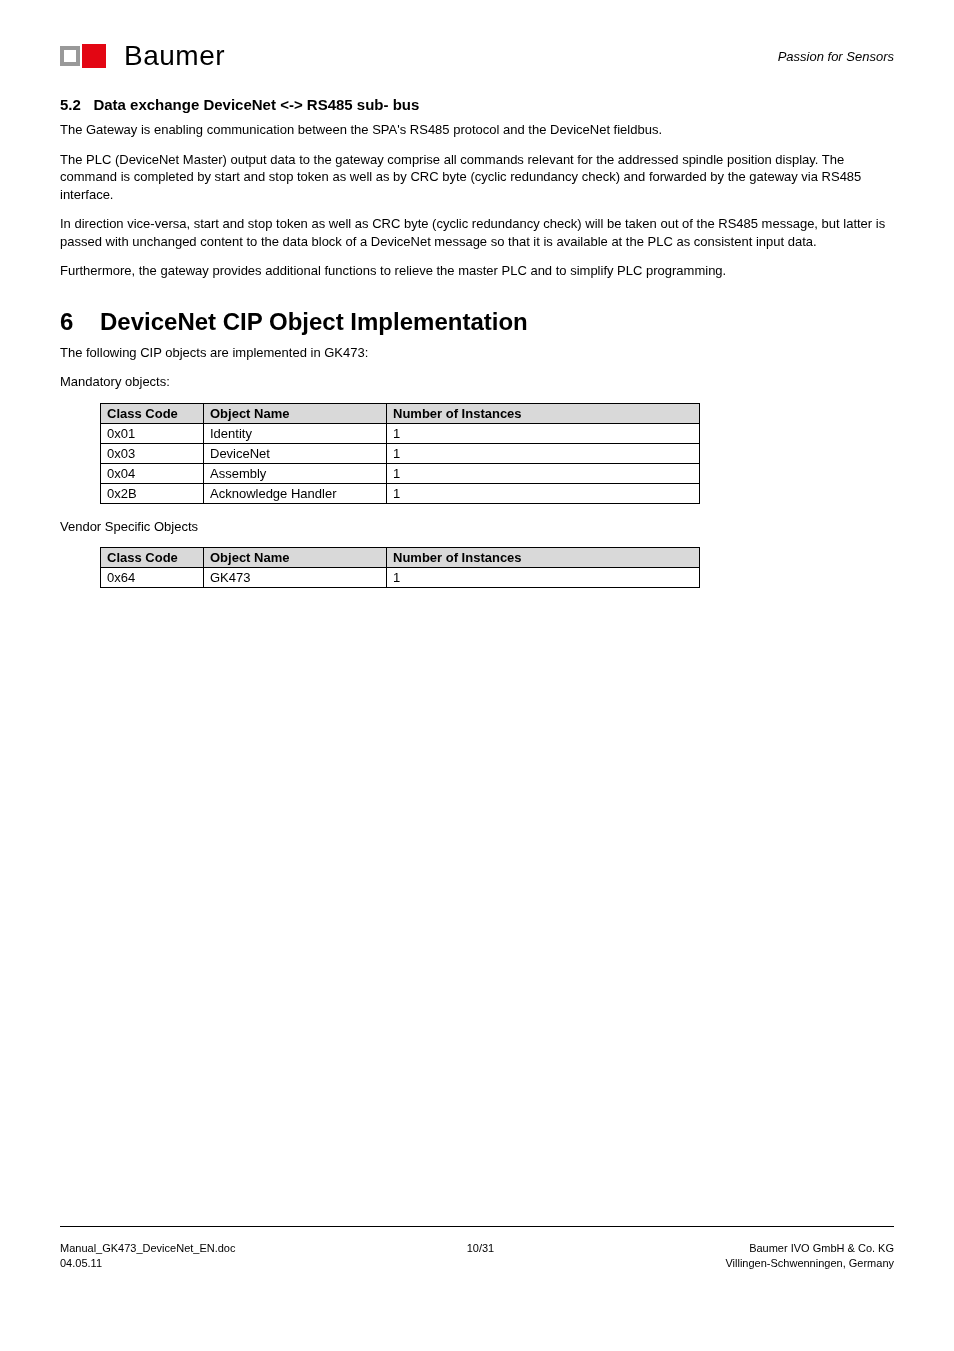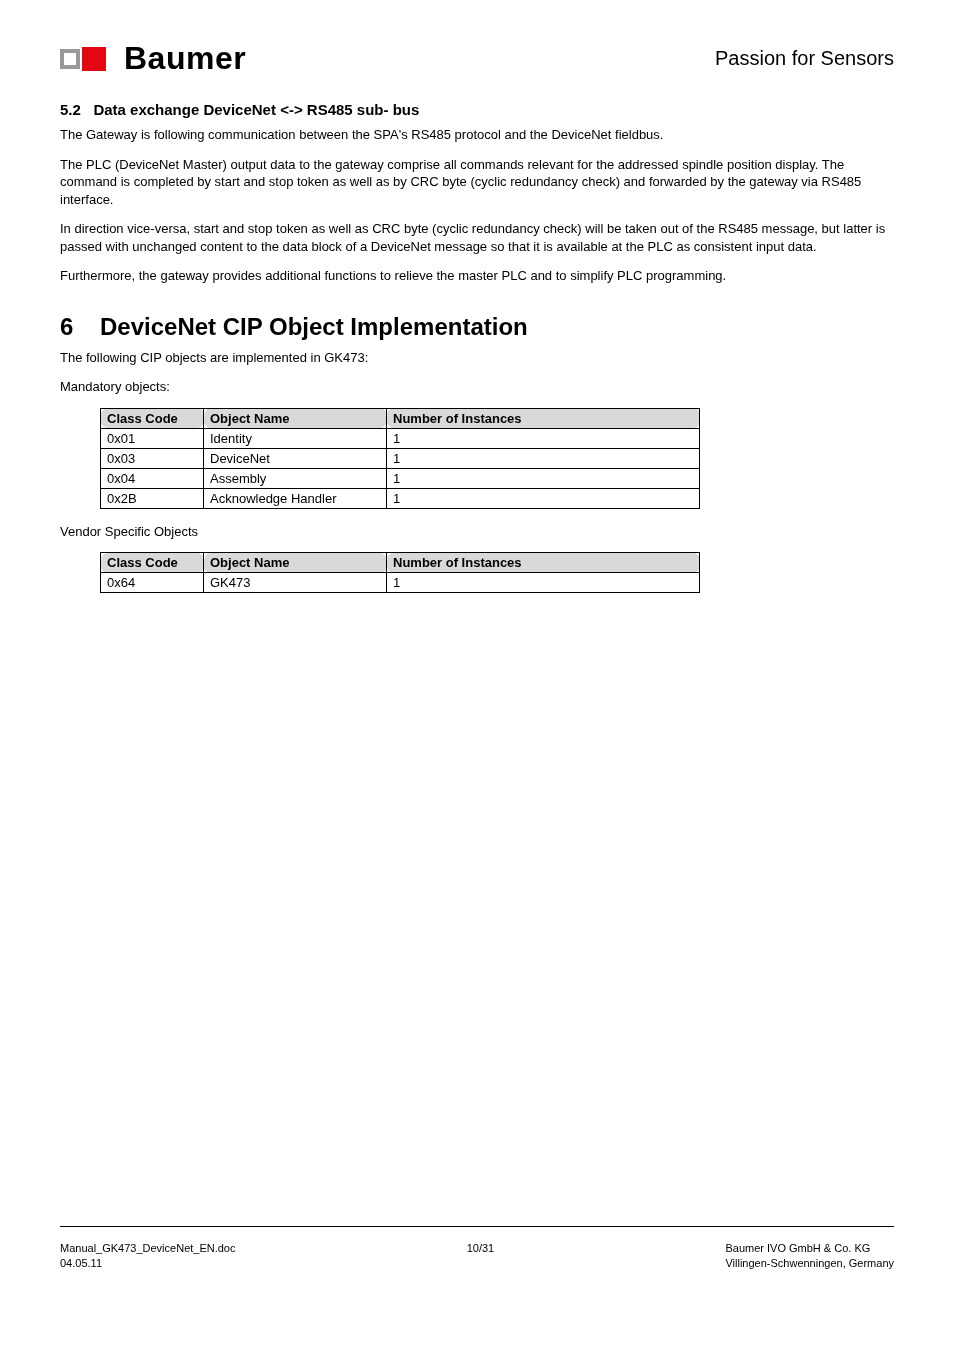--- a/index.html
+++ b/index.html
@@ -27,26 +27,27 @@
     display: flex;
     align-items: center;
     gap: 10px;
   }
   .logo-squares {
     display: flex;
     gap: 4px;
     align-items: center;
   }
   .logo-text {
-    font-size: 32px;
-    font-weight: 700;
+    font-size: 28px;
+    font-weight: 400;
     letter-spacing: 0.5px;
   }
   .tagline {
-    font-size: 20px;
+    font-size: 13px;
+    font-style: italic;
     margin-left: 36px;
   }
   h2.sub {
     font-size: 15px;
     font-weight: bold;
     margin: 14px 0 8px 0;
   }
   h1.sec {
     font-size: 24px;
     font-weight: bold;
@@ -63,37 +64,36 @@
   }
   table.objtable th, table.objtable td {
     border: 1px solid #000;
     padding: 2px 6px;
     text-align: left;
     font-size: 13px;
   }
   table.objtable th {
     background: #d9d9d9;
     font-weight: bold;
-    border-radius: 7px;
   }
   table.objtable th:nth-child(1), table.objtable td:nth-child(1) { width: 90px; }
   table.objtable th:nth-child(2), table.objtable td:nth-child(2) { width: 170px; }
   .footer {
     position: absolute;
     bottom: 20px;
     left: 60px;
     right: 60px;
     border-top: 1px solid #000;
     font-size: 11px;
     display: flex;
     justify-content: space-between;
     padding-top: 14px;
   }
   .footer .fcol { line-height: 1.3; }
-  .footer .fright { }
+  .footer .fright { text-align: right; }
 </style>
 </head>
 <body>
 
 <div class="page">
 
   <div class="header-row">
     <div class="logo">
       <span class="logo-squares">
         <svg width="54" height="28" viewBox="0 0 54 28">
@@ -105,21 +105,21 @@
       <span class="logo-text">Baumer</span>
     </div>
     <div class="tagline">Passion for Sensors</div>
   </div>
 
   <h2 class="sub">
     <span>5.2</span>&nbsp;&nbsp;
     <span>Data exchange DeviceNet  &lt;-&gt; RS485 sub- bus</span>
   </h2>
 
-  <p>The Gateway is following communication between the SPA's RS485 protocol and the DeviceNet fieldbus.</p>
+  <p>The Gateway is enabling communication between the SPA's RS485 protocol and the DeviceNet fieldbus.</p>
   <p>The PLC (DeviceNet Master) output data to the gateway comprise all commands relevant for the addressed spindle position display. The command is completed by start and stop token as well as by CRC byte (cyclic redundancy check) and forwarded by the gateway via RS485 interface.</p>
   <p>In direction vice-versa, start and stop token as well as CRC byte (cyclic redundancy check) will be taken out of the RS485 message, but latter is passed with unchanged content to the data block of a DeviceNet message so that it is available at the PLC as consistent input data.</p>
   <p>Furthermore, the gateway provides additional functions to relieve the master PLC and to simplify PLC programming.</p>
 
   <h1 class="sec">
     <span>6</span>&nbsp;&nbsp;&nbsp;
     <span>DeviceNet CIP Object Implementation</span>
   </h1>
 
   <p>The following CIP objects are implemented in GK473:</p>

